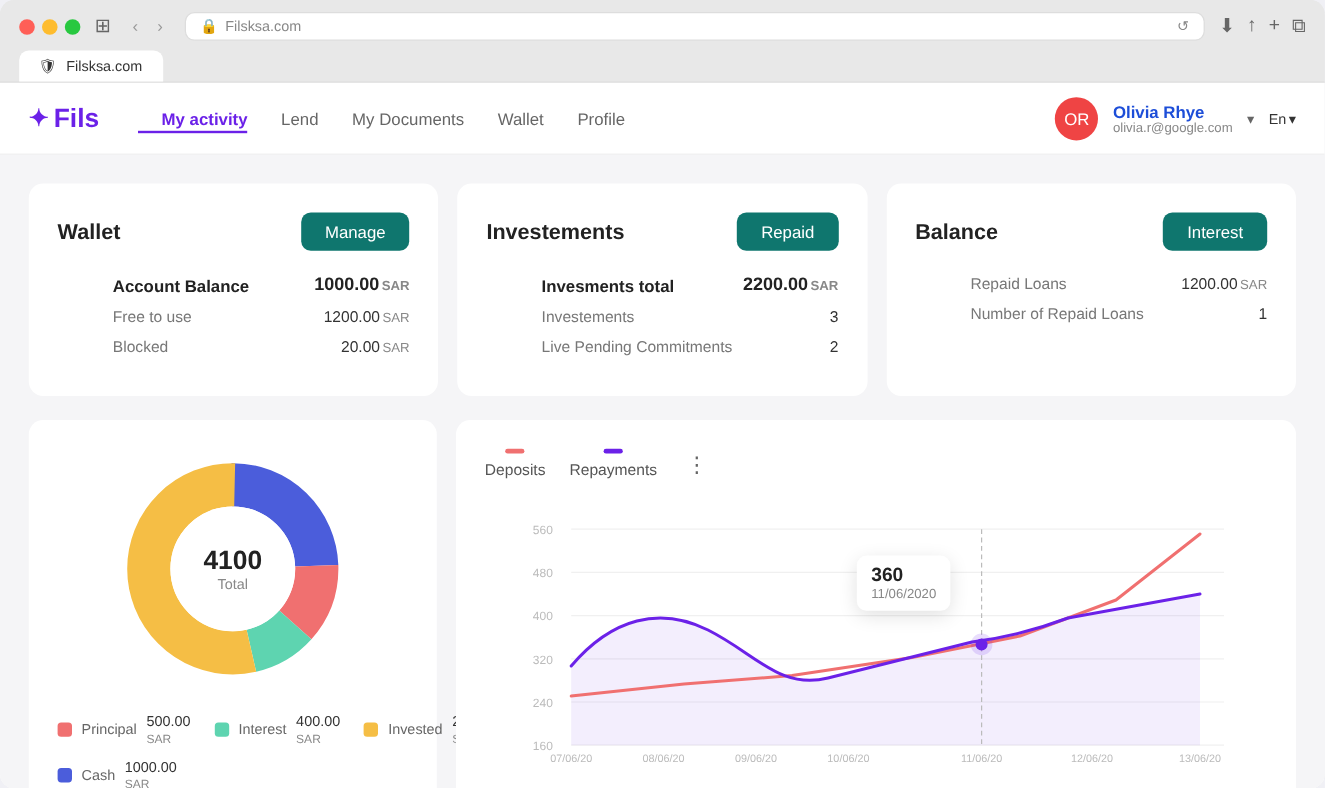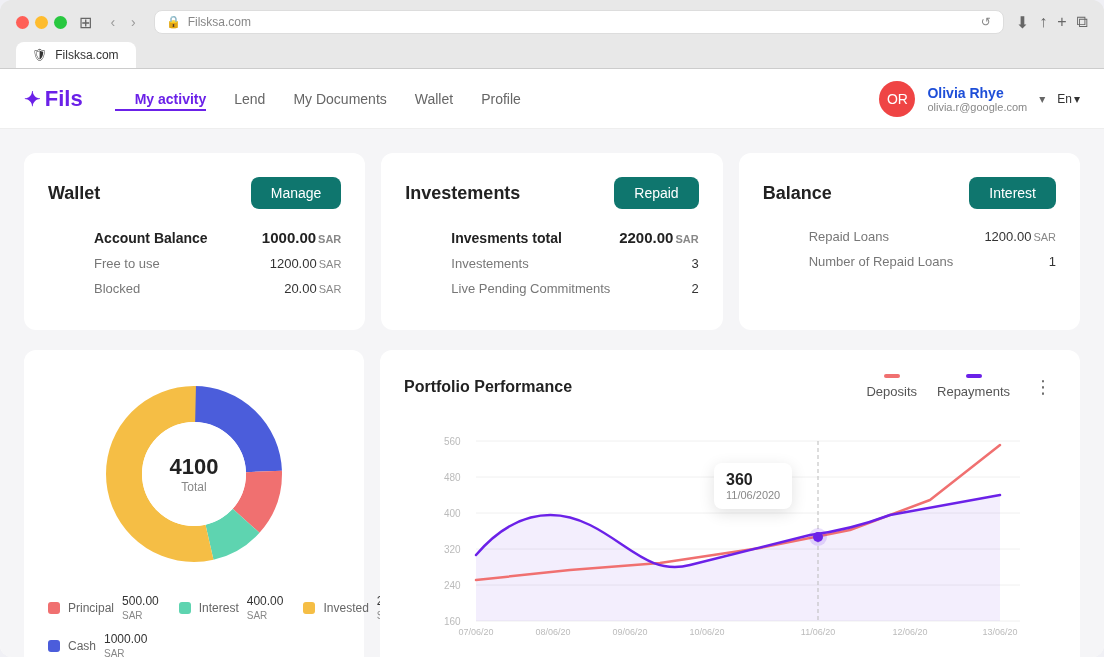--- a/index.html
+++ b/index.html
@@ -299,21 +299,20 @@
               <span class="legend-name">Cash</span>
               <span class="legend-value">
                 <span>1000.00</span> <span class="legend-sar">SAR</span>
               </span>
             </div>
           </div>
         </div>
 
         <div class="chart-card">
           <div class="chart-header">
-            <span class="chart-title">Portfolio Performance</span>
             <div class="legend-line">
               <div class="line-dot" style="background:#f07070; height:4px;"></div>
               <span>Deposits</span>
             </div>
             <div class="legend-line">
               <div class="line-dot" style="background:#6b21e8; height:4px;"></div>
               <span>Repayments</span>
             </div>
             <button class="more-btn">⋮</button>
           </div>

